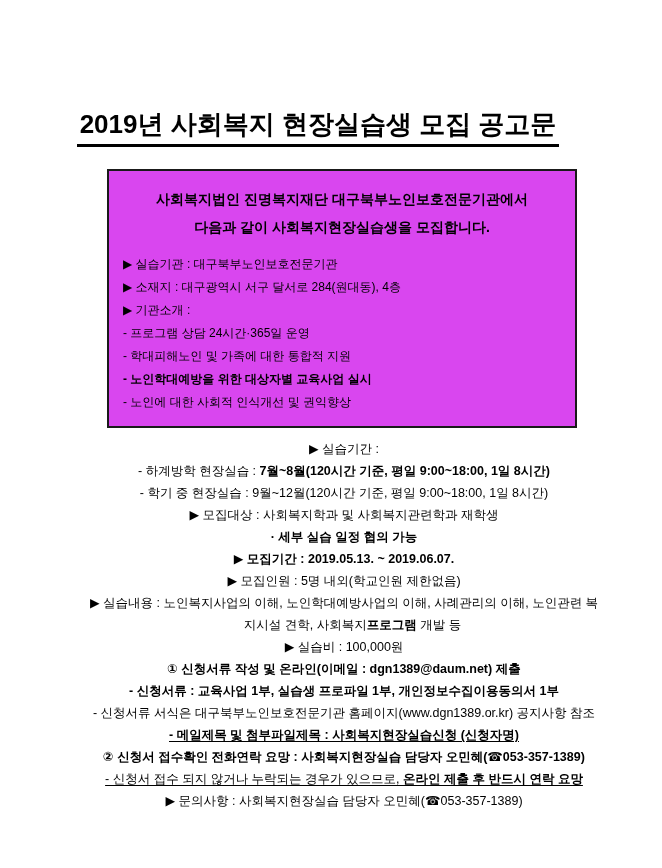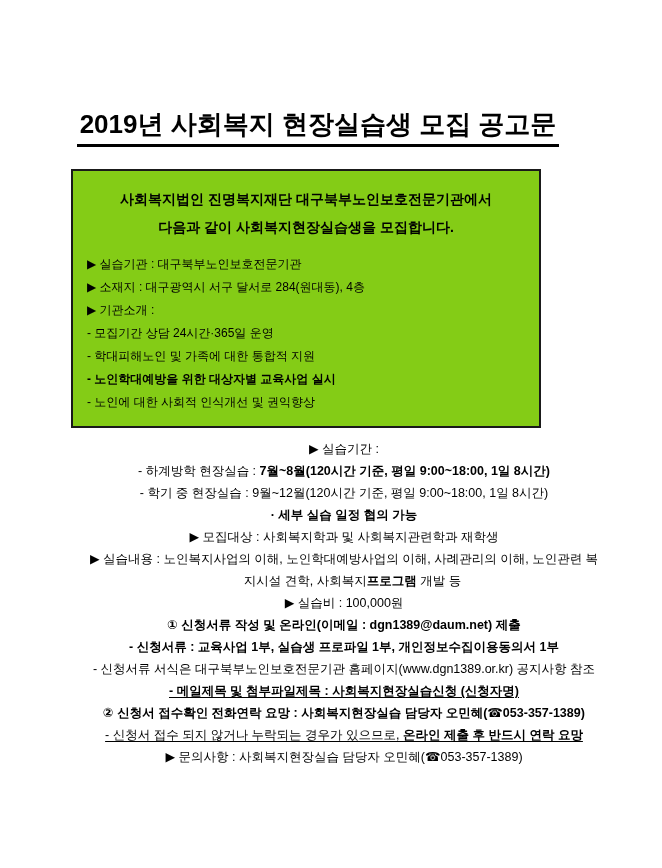--- a/index.html
+++ b/index.html
@@ -30,24 +30,24 @@
     letter-spacing: 0px;
     color: #000;
     border-bottom: 3px solid #000;
     padding: 0 3px 5px 3px;
     line-height: 1.1;
   }
   
   .intro-box {
     box-sizing: border-box;
     width: 470px;
-    margin: 0 0 0 71px;
+    margin: 0 0 0 107px;
     border: 2px solid #1a1a1a;
     padding: 14px 14px 12px 14px;
-    background: #84cc16;
+    background: #d946ef;
   }
   .intro-heading {
     text-align: center;
     font-weight: bold;
     font-size: 14px;
     line-height: 28px;
     margin-bottom: 12px;
   }
   .intro-heading .hline { display: block; }
   .box-lines .line {
@@ -84,33 +84,35 @@
 
   <div class="intro-box">
     <div class="intro-heading">
       <span class="hline">사회복지법인 진명복지재단 대구북부노인보호전문기관에서</span>
       <span class="hline">다음과 같이 사회복지현장실습생을 모집합니다.</span>
     </div>
     <div class="box-lines">
         <div class="line"><span>▶ 실습기관 : 대구북부노인보호전문기관</span></div>
         <div class="line"><span>▶ 소재지 : 대구광역시 서구 달서로 284(원대동), 4층</span></div>
         <div class="line"><span>▶ 기관소개 :</span></div>
-        <div class="line"><span>- 모집기간 상담 24시간·365일 운영</span></div>
+        <div class="line"><span>- 프로그램 상담 24시간·365일 운영</span></div>
         <div class="line"><span>- 학대피해노인 및 가족에 대한 통합적 지원</span></div>
         <div class="line"><span class="b">- 노인학대예방을 위한 대상자별 교육사업 실시</span></div>
         <div class="line"><span>- 노인에 대한 사회적 인식개선 및 권익향상</span></div>
       </div>
   </div>
 
   <div class="details">
       <div class="line"><span>▶ 실습기간 :</span></div>
       <div class="line"><span>- 하계방학 현장실습 : </span><span class="b">7월~8월(120시간 기준, 평일 9:00~18:00, 1일 8시간)</span></div>
       <div class="line"><span>- 학기 중 현장실습 : 9월~12월(120시간 기준, 평일 9:00~18:00, 1일 8시간)</span></div>
+      <div class="line"><span>▶ 모집대상 : 사회복지학과 및 사회복지관련학과 재학생</span></div>
       <div class="line"><span class="b">· 세부 실습 일정 협의 가능</span></div>
-      <div class="line"><span>▶ 모집대상 : 사회복지학과 및 사회복지관련학과 재학생</span></div>
+      <div class="line"><span class="b">▶ 모집기간 : 2019.05.13. ~ 2019.06.07.</span></div>
+      <div class="line"><span>▶ 모집인원 : 5명 내외(학교인원 제한없음)</span></div>
       <div class="line"><span>▶ 실습내용 : 노인복지사업의 이해, 노인학대예방사업의 이해, 사례관리의 이해, 노인관련 복지시설 견학, 사회복지</span><span class="b">프로그램</span><span> 개발 등</span></div>
       <div class="line"><span>▶ 실습비 : 100,000원</span></div>
       <div class="line"><span class="b">① 신청서류 작성 및 온라인(이메일 : dgn1389@daum.net) 제출</span></div>
       <div class="line"><span class="b">- 신청서류 : 교육사업 1부, 실습생 프로파일 1부, 개인정보수집이용동의서 1부</span></div>
       <div class="line"><span>- 신청서류 서식은 대구북부노인보호전문기관 홈페이지(www.dgn1389.or.kr) 공지사항 참조</span></div>
       <div class="line"><span class="b u">- 메일제목 및 첨부파일제목 : 사회복지현장실습신청 (신청자명)</span></div>
       <div class="line"><span class="b">② 신청서 접수확인 전화연락 요망 : 사회복지현장실습 담당자 오민혜(☎053-357-1389)</span></div>
       <div class="line"><span class="u">- 신청서 접수 되지 않거나 누락되는 경우가 있으므로, </span><span class="b u">온라인 제출 후 반드시 연락 요망</span></div>
       <div class="line"><span>▶ 문의사항 : 사회복지현장실습 담당자 오민혜(☎053-357-1389)</span></div>
     </div>

